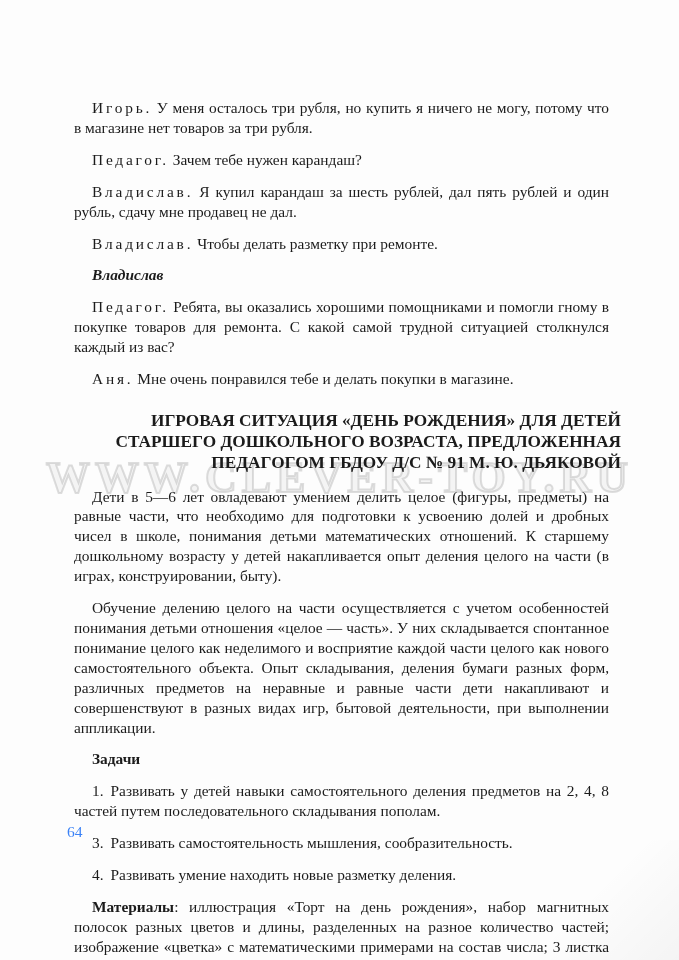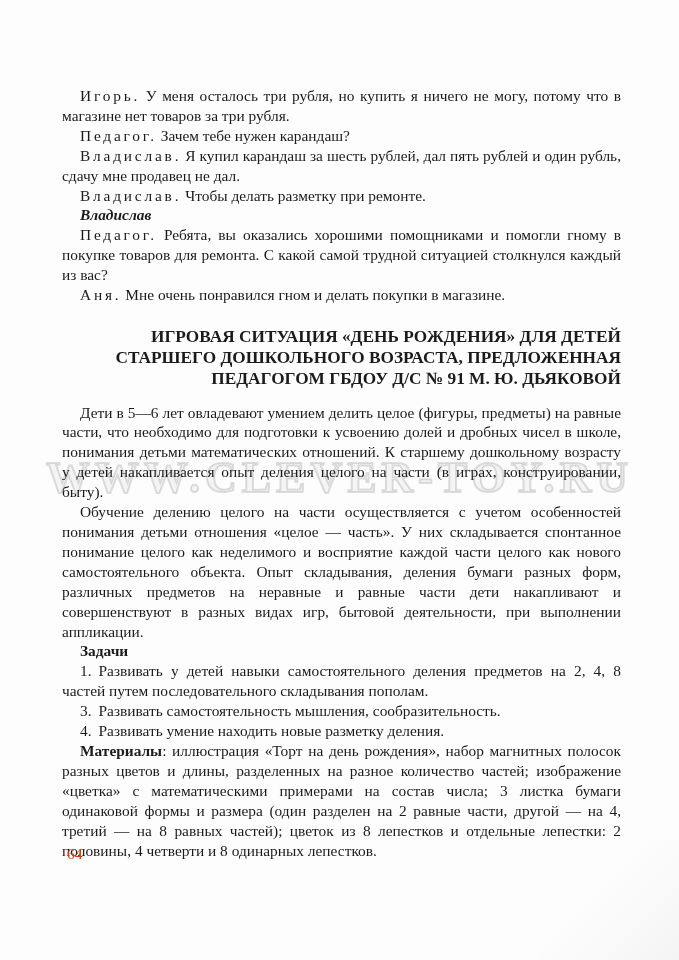--- a/index.html
+++ b/index.html
@@ -27,56 +27,56 @@
     -webkit-text-stroke:2px rgba(168,168,168,0.38);
     z-index:1;
   }
   .content {
     position:absolute; left:62px; top:86px; width:559px;
     z-index:2;
     font-size:15.4px; line-height:19.9px;
     color:#1b1b1b;
     text-align:justify;
   }
-  .content p { margin:0; text-indent:18px; }
+  .content p { margin:12px; text-indent:18px; }
   .speaker { letter-spacing:2.8px; }
   .reflection { font-weight:bold; font-style:italic; }
   .heading {
     font-weight:bold;
     font-size:17.3px; line-height:21.2px;
     text-align:right; text-indent:0;
     margin:21px 0 13px 0;
   }
   .hline { display:block; }
   .tasks-heading { font-weight:bold; }
   .task-num { margin-right:7px; }
   .mat-label { font-weight:bold; }
   .page-number {
-    position:absolute; left:67px; top:845px;
-    font-size:15.5px; color:#c2410c; z-index:2;
+    position:absolute; left:67px; top:823px;
+    font-size:15.5px; color:#3b82f6; z-index:2;
   }
 </style>
 </head>
 <body>
 
 <div class="page">
 
   <div class="watermark">WWW.CLEVER-TOY.RU</div>
 
   <div class="content">
 
     <p class="dialogue"><span class="speaker">Игорь.</span> <span>У меня осталось три рубля, но купить я ничего не могу, потому что в магазине нет товаров за три рубля.</span></p>
     <p class="dialogue"><span class="speaker">Педагог.</span> <span>Зачем тебе нужен карандаш?</span></p>
     <p class="dialogue"><span class="speaker">Владислав.</span> <span>Я купил карандаш за шесть рублей, дал пять рублей и один рубль, сдачу мне продавец не дал.</span></p>
     <p class="dialogue"><span class="speaker">Владислав.</span> <span>Чтобы делать разметку при ремонте.</span></p>
 
     <p class="reflection">Владислав</p>
 
     <p class="dialogue"><span class="speaker">Педагог.</span> <span>Ребята, вы оказались хорошими помощниками и помогли гному в покупке товаров для ремонта. С какой самой трудной ситуацией столкнулся каждый из вас?</span></p>
-    <p class="dialogue"><span class="speaker">Аня.</span> <span>Мне очень понравился гном и делать покупки в магазине.</span></p>
+    <p class="dialogue"><span class="speaker">Аня.</span> <span>Мне очень понравился тебе и делать покупки в магазине.</span></p>
 
     <div class="heading">
       <span class="hline">ИГРОВАЯ СИТУАЦИЯ «ДЕНЬ РОЖДЕНИЯ» ДЛЯ ДЕТЕЙ</span>
       <span class="hline">СТАРШЕГО ДОШКОЛЬНОГО ВОЗРАСТА, ПРЕДЛОЖЕННАЯ</span>
       <span class="hline">ПЕДАГОГОМ ГБДОУ Д/С № 91 М. Ю. ДЬЯКОВОЙ</span>
     </div>
 
     <p class="body-par">Дети в 5—6 лет овладевают умением делить целое (фигуры, предметы) на равные части, что необходимо для подготовки к усвоению долей и дробных чисел в школе, понимания детьми математических отношений. К старшему дошкольному возрасту у детей накапливается опыт деления целого на части (в играх, конструировании, быту).</p>
     <p class="body-par">Обучение делению целого на части осуществляется с учетом особенностей понимания детьми отношения «целое — часть». У них складывается спонтанное понимание целого как неделимого и восприятие каждой части целого как нового самостоятельного объекта. Опыт складывания, деления бумаги разных форм, различных предметов на неравные и равные части дети накапливают и совершенствуют в разных видах игр, бытовой деятельности, при выполнении аппликации.</p>
 

